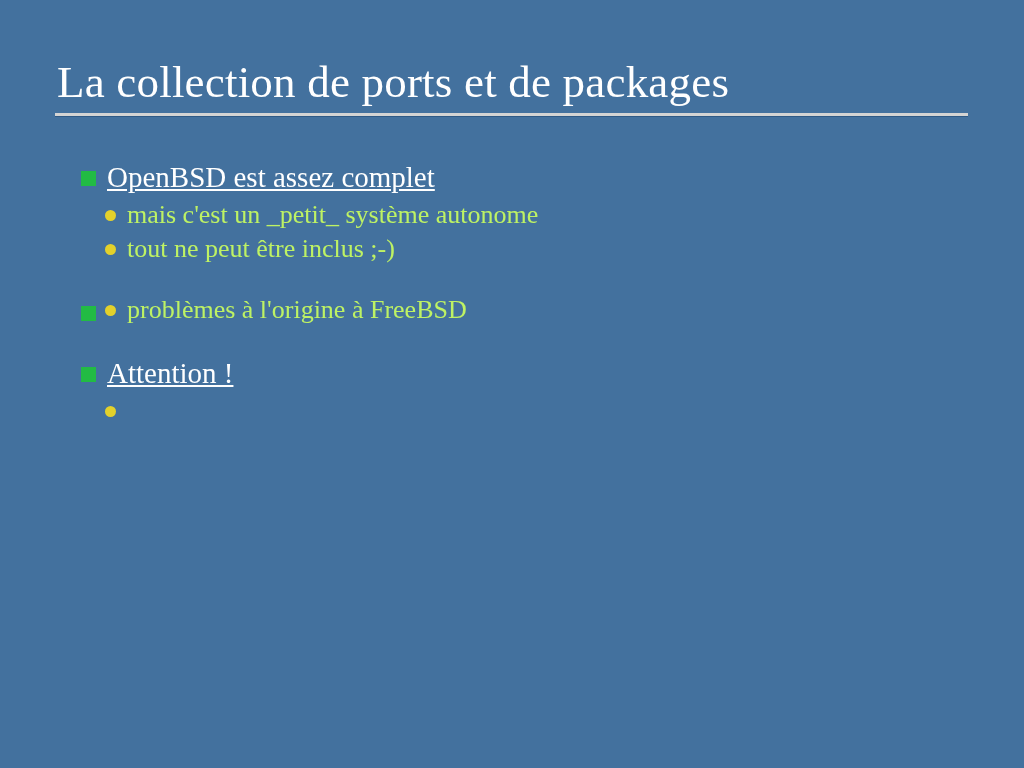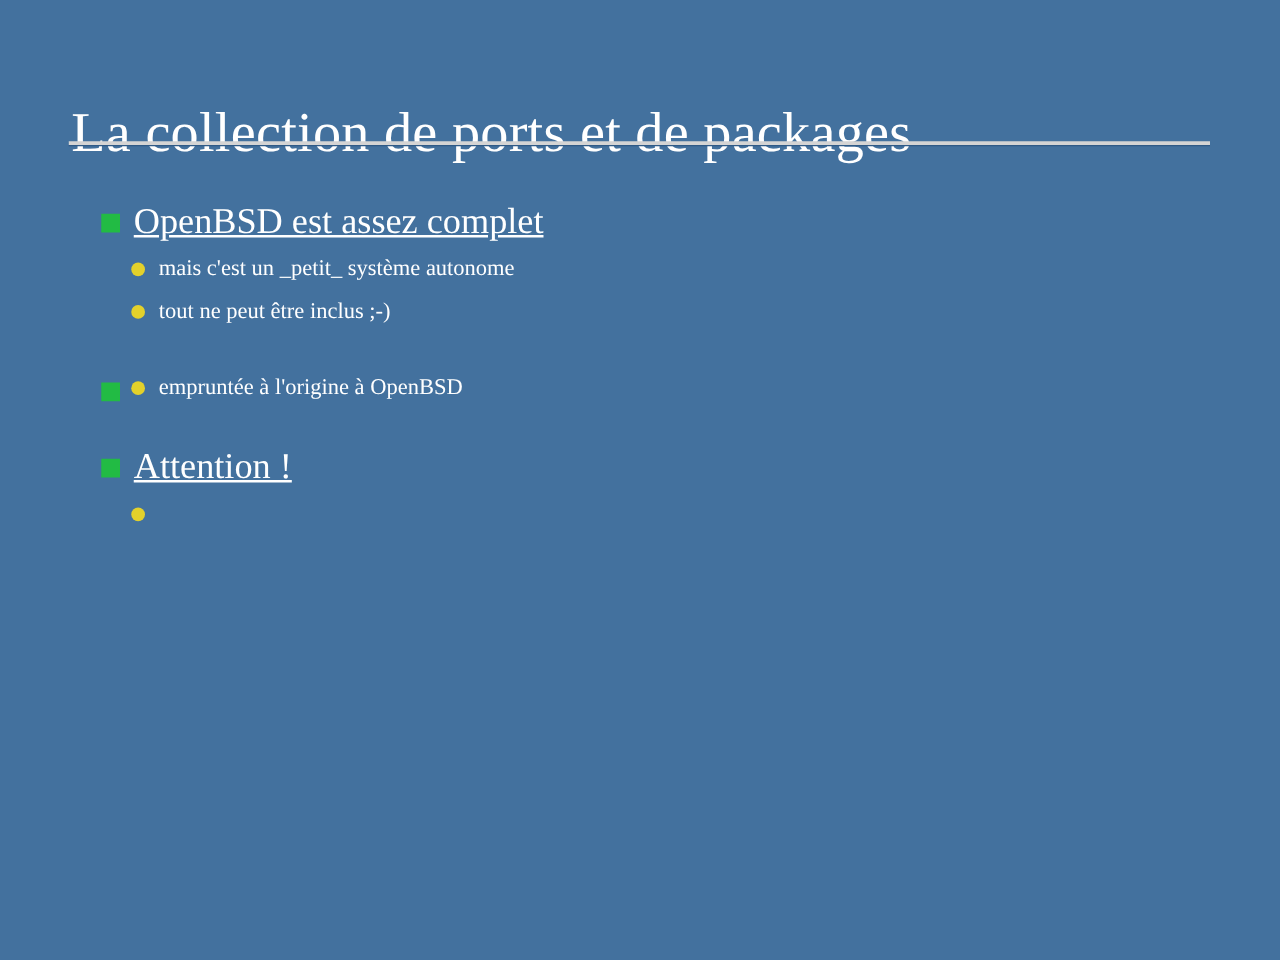--- a/index.html
+++ b/index.html
@@ -23,21 +23,20 @@
   .slide-title {
     position: absolute;
     left: 57px;
     top: 52px;
     width: 912px;
     color: #ffffff;
     font-size: 45px;
     line-height: 60px;
     letter-spacing: 0.2px;
     white-space: nowrap;
-    margin-top: 24px;
   }
   .title-rule {
     position: absolute;
     left: 55px;
     top: 113px;
     width: 913px;
     height: 3px;
     background: #d4d4d4;
     box-shadow: 0 1px 0 #2f5a86;
   }
@@ -66,22 +65,22 @@
     position: absolute;
     left: 6px;
     top: 13px;
     width: 15px;
     height: 15px;
     background: #22bb44;
   }
   .lvl2 {
     position: relative;
     padding-left: 52px;
-    color: #ffffff;
-    font-size: 18px;
+    color: #bef264;
+    font-size: 26px;
     line-height: 33px;
     margin-bottom: 1px;
   }
   .lvl2 .marker {
     position: absolute;
     left: 30px;
     top: 12px;
     width: 11px;
     height: 11px;
     border-radius: 50%;
@@ -112,21 +111,21 @@
         <span>tout ne peut être inclus ;-)</span>
       </div>
     </div>
 
     <div class="group">
       <div class="lvl1">
         <span class="marker"></span>
       </div>
       <div class="lvl2">
         <span class="marker"></span>
-        <span>empruntée à l'origine à OpenBSD</span>
+        <span>problèmes à l'origine à FreeBSD</span>
       </div>
     </div>
 
     <div class="group">
       <div class="lvl1">
         <span class="marker"></span>
         <span>Attention !</span>
       </div>
       <div class="lvl2">
         <span class="marker"></span>

